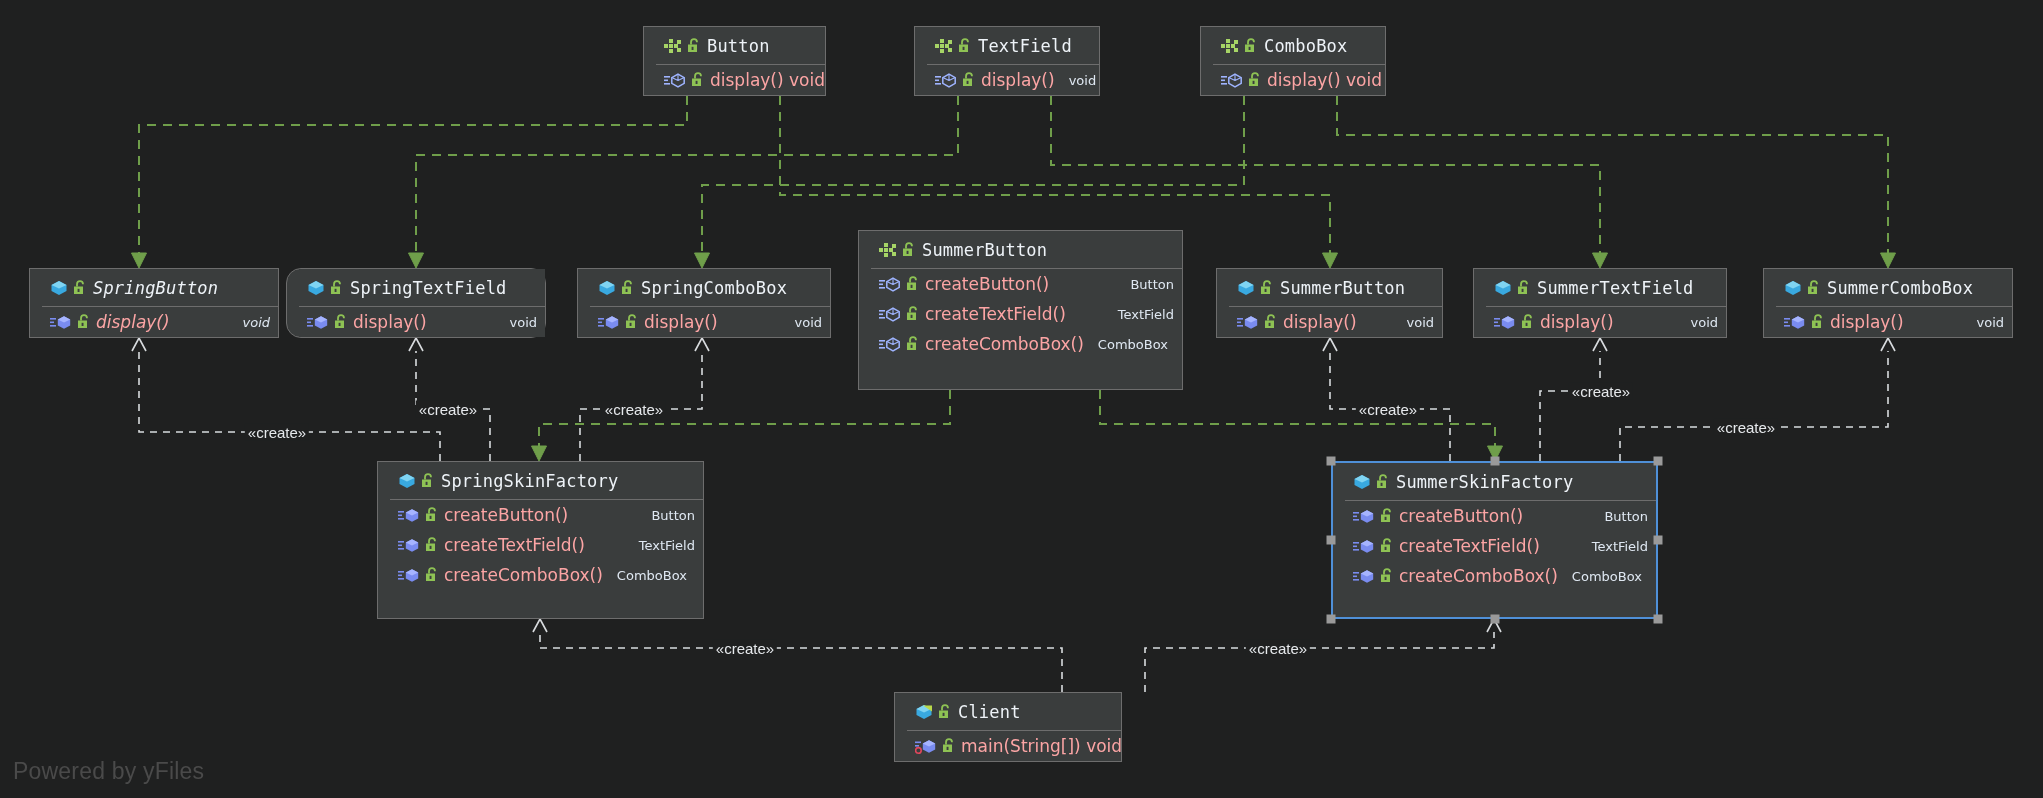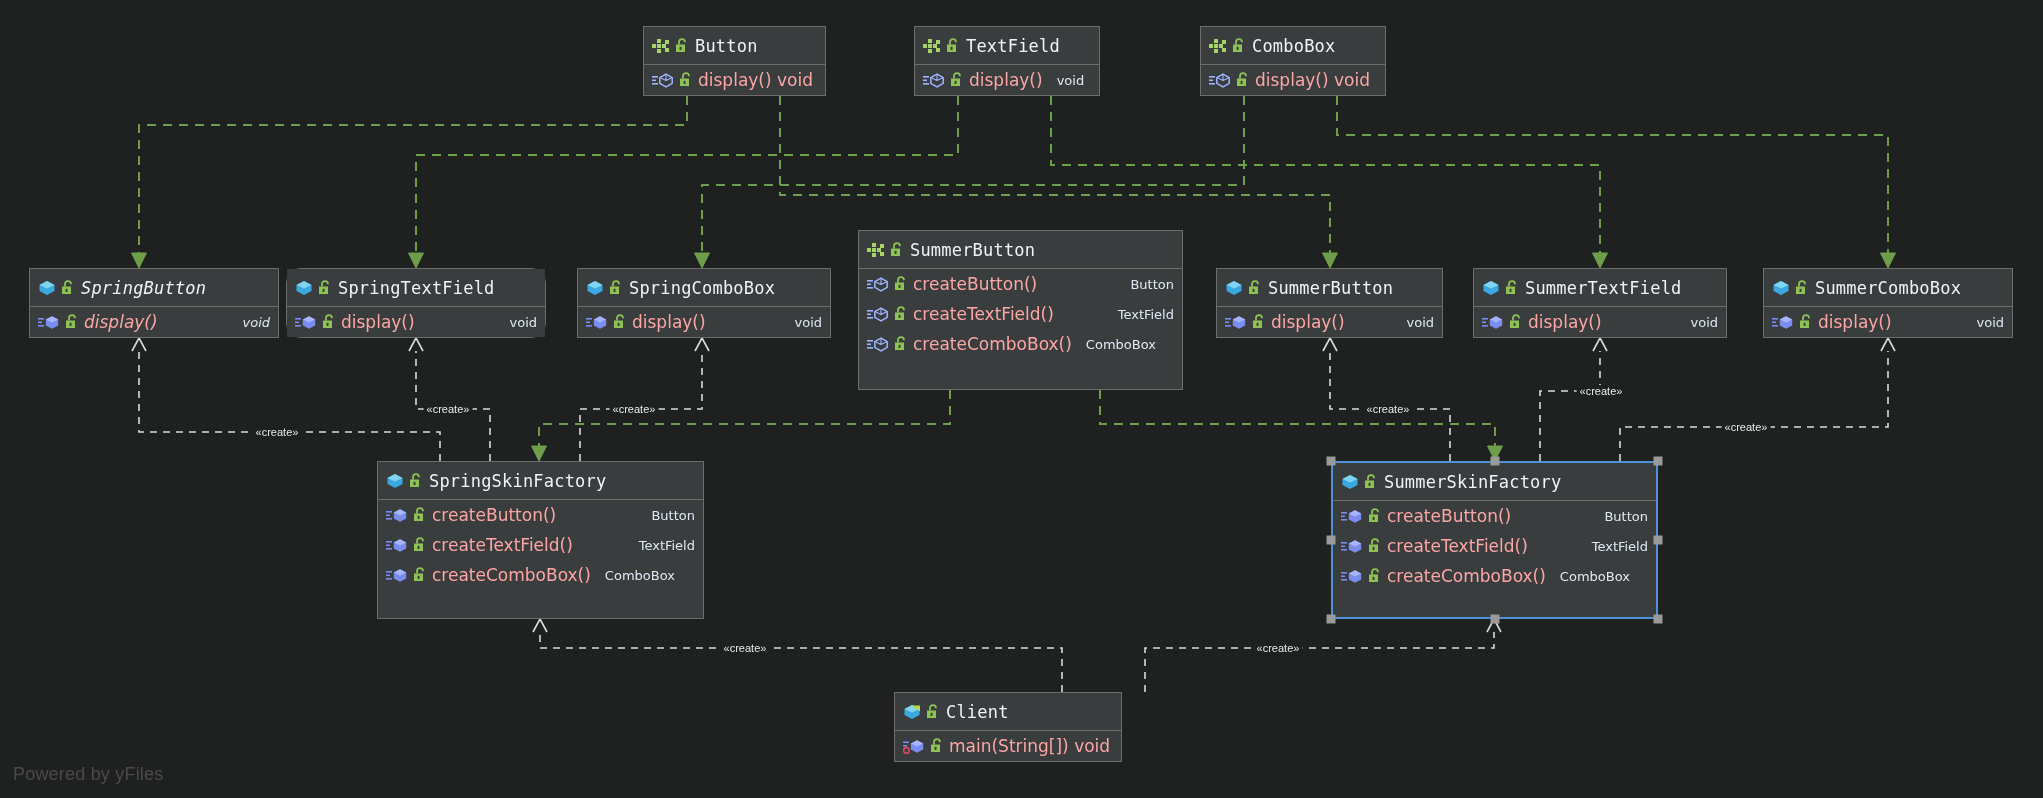--- a/index.html
+++ b/index.html
@@ -18,20 +18,21 @@
     position: absolute; left: 0; top: 0;
     width: 2043px; height: 798px;
     pointer-events: none;
   }
   .node {
     position: absolute;
     box-sizing: border-box;
     border: 1px solid #6d6d6d;
     background: #3a3d3d;
     color: #e8eef5;
+    padding-left: 12px;
   }
   .node.selected { border: 2px solid #4f90d8; }
   .nhead {
     display: flex; align-items: center;
     height: 38px;
     padding: 0 10px 0 8px;
     background: #3a3d3d;
     border-bottom: 1px solid #6d6d6d;
     box-sizing: border-box;
     white-space: nowrap;
@@ -64,28 +65,28 @@
   }
   .mtype.tight { margin-left: 6px; }
   
   .ico { display: inline-block; flex: 0 0 auto; line-height: 0; }
   .lock { margin-left: 5px; }
   
   #watermark {
     position: absolute;
     left: 13px; bottom: 13px;
     font-family: "Liberation Sans", sans-serif;
-    font-size: 18px;
+    font-size: 23px;
     color: #4a4a4a;
     letter-spacing: 0.2px;
   }
   .elabel {
     position: absolute;
     font-family: "Liberation Sans", sans-serif;
-    font-size: 11px;
+    font-size: 15px;
     color: #e6e9ec;
     background: #1f2020;
     padding: 0 3px;
     white-space: nowrap;
     transform: translate(-50%, -50%);
   }
   .handle {
     position: absolute;
     width: 9px; height: 9px;
     background: #9a9a9a;

